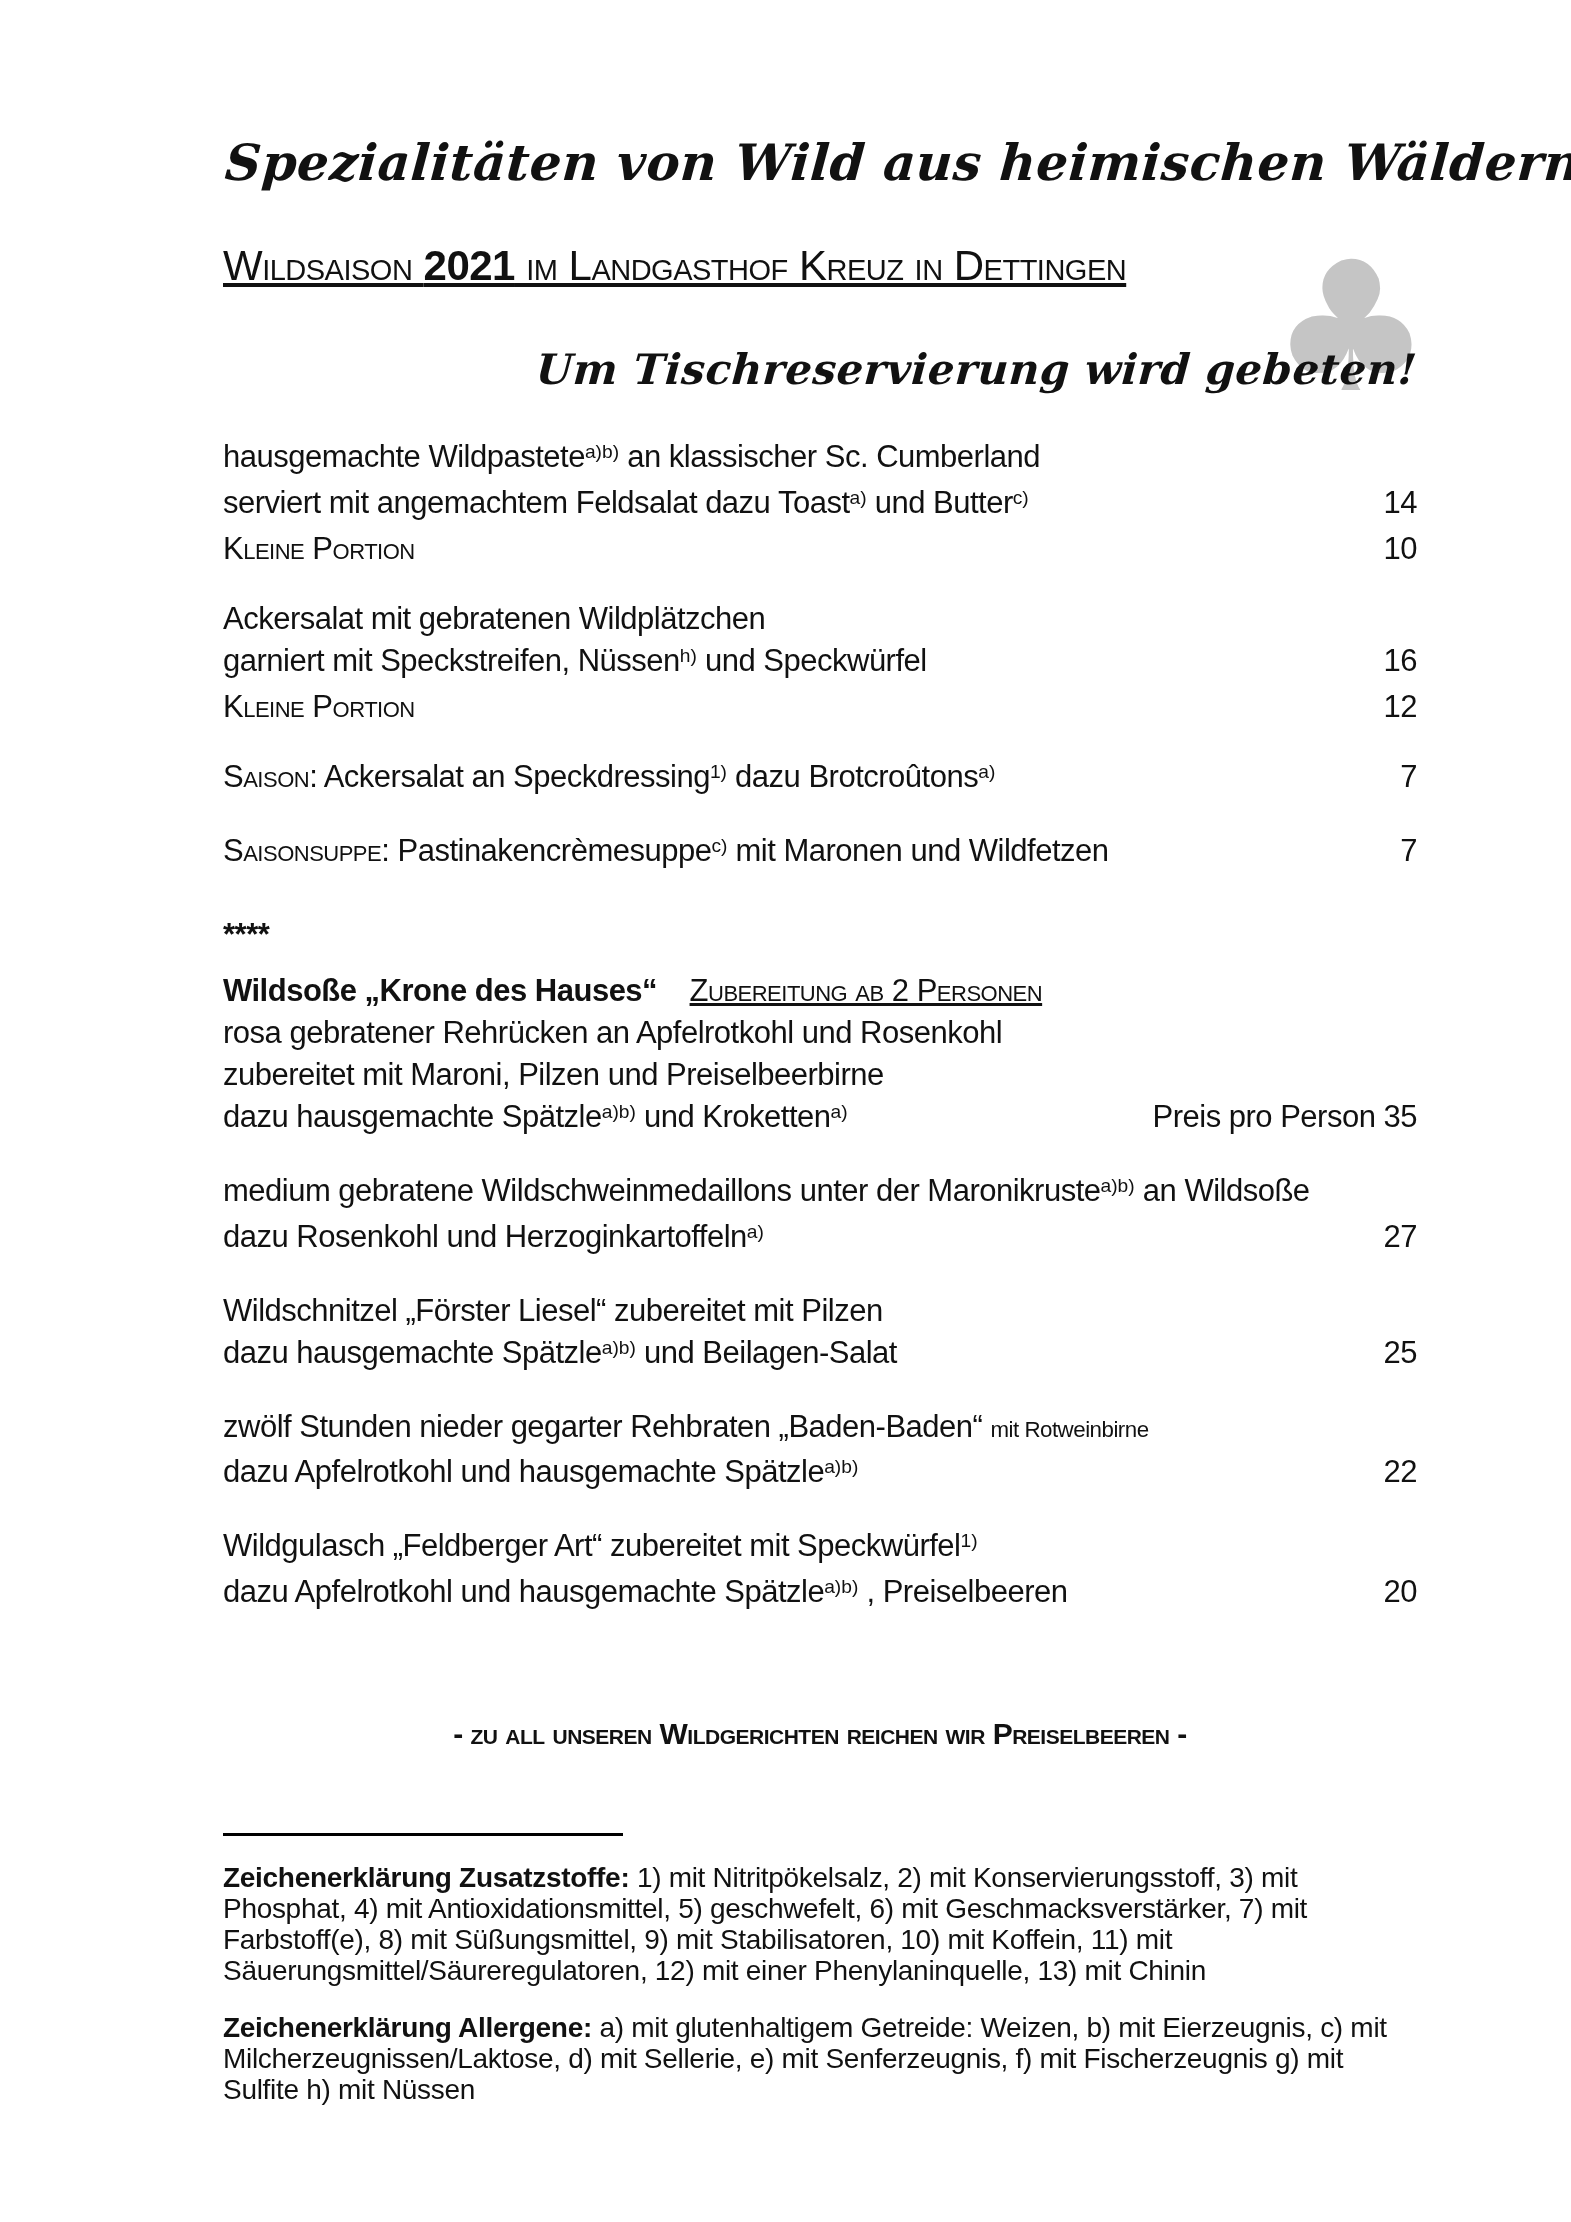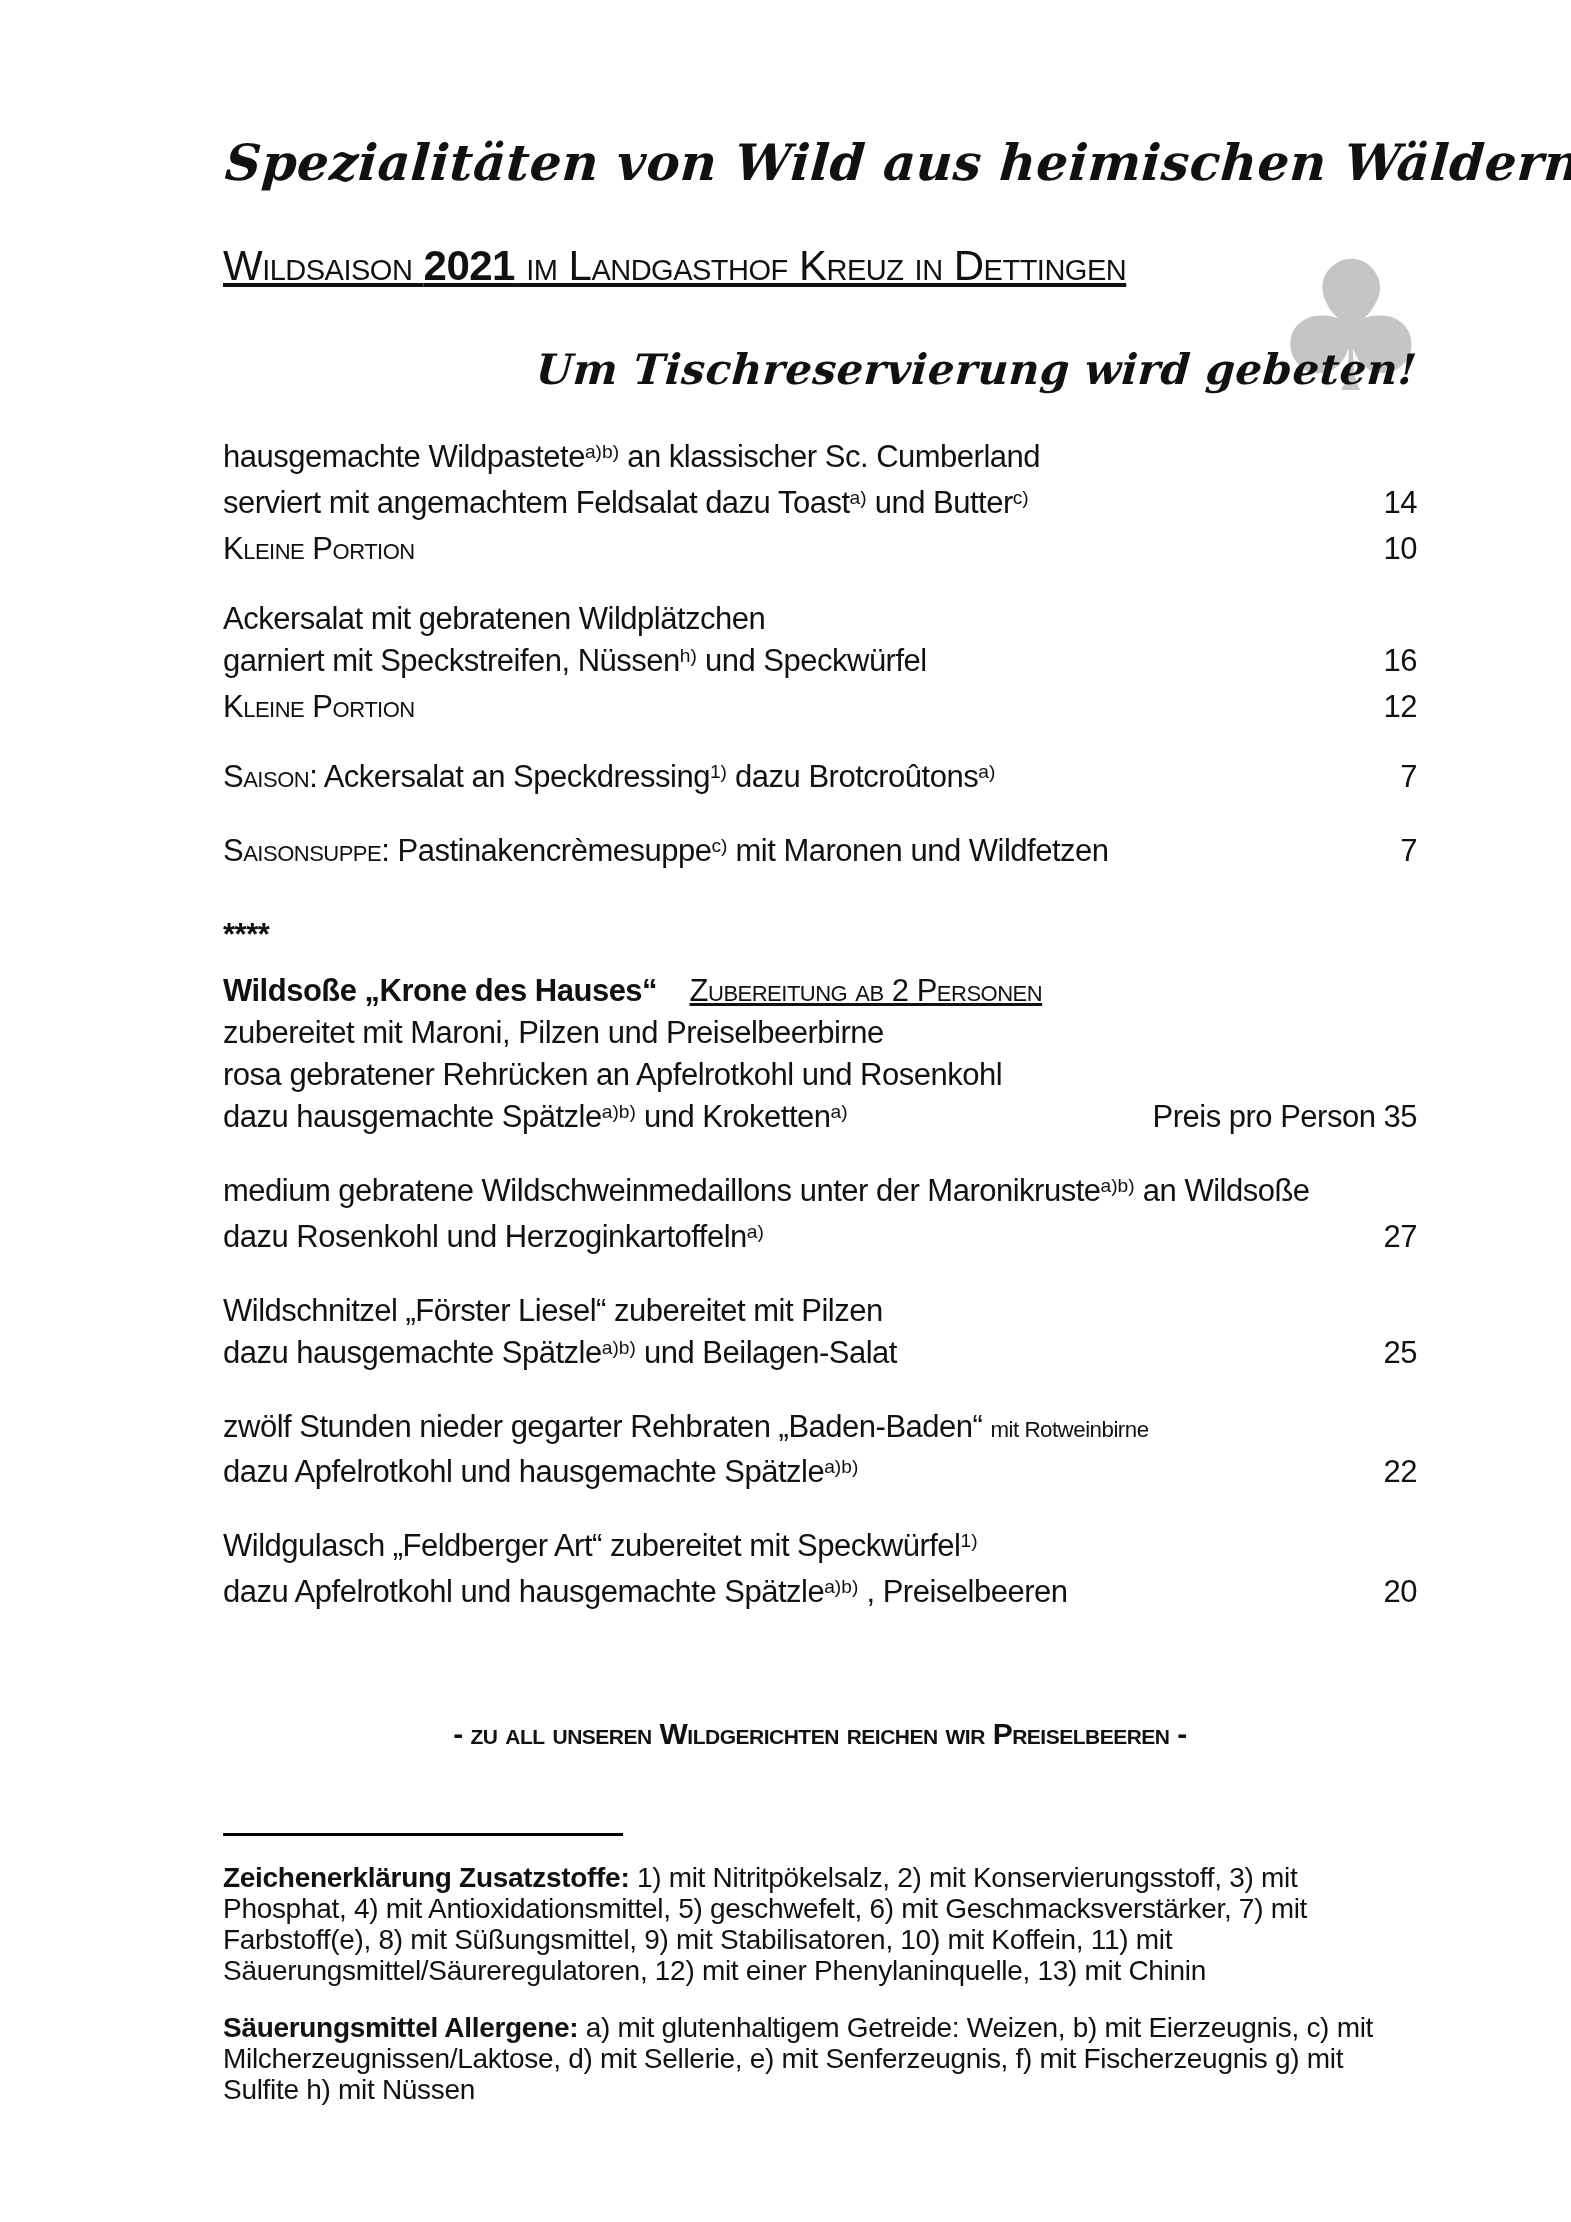--- a/index.html
+++ b/index.html
@@ -151,25 +151,25 @@
 
     <div class="separator">****</div>
 
     <div id="mains">
         <div class="menu-item">
           <div class="row">
             <span class="line"><span class="b">Wildsoße „Krone des Hauses“</span><span>    </span><span class="sc u">Zubereitung ab 2 Personen</span></span>
             <span class="price"></span>
           </div>
           <div class="row">
+            <span class="line"><span>rosa gebratener Rehrücken an Apfelrotkohl und Rosenkohl</span></span>
+            <span class="price"></span>
+          </div>
+          <div class="row">
             <span class="line"><span>zubereitet mit Maroni, Pilzen und Preiselbeerbirne</span></span>
-            <span class="price"></span>
-          </div>
-          <div class="row">
-            <span class="line"><span>rosa gebratener Rehrücken an Apfelrotkohl und Rosenkohl</span></span>
             <span class="price"></span>
           </div>
           <div class="row">
             <span class="line"><span>dazu hausgemachte Spätzle</span><span class="sup">a)b)</span><span> und Kroketten</span><span class="sup">a)</span></span>
             <span class="price">Preis pro Person 35</span>
           </div>
         </div>
         <div class="menu-item">
           <div class="row">
             <span class="line"><span>medium gebratene Wildschweinmedaillons unter der Maronikruste</span><span class="sup">a)b)</span><span> an Wildsoße</span></span>
@@ -212,16 +212,16 @@
         </div>
       </div>
 
     <div class="closing-note">- zu all unseren Wildgerichten reichen wir Preiselbeeren  -</div>
   </div>
 
   <hr class="footnote-rule">
 
   <div class="legend">
     <p><span class="lbl">Zeichenerklärung Zusatzstoffe:</span><span> 1) mit Nitritpökelsalz, 2) mit Konservierungsstoff, 3) mit Phosphat, 4) mit Antioxidationsmittel, 5) geschwefelt, 6) mit Geschmacksverstärker, 7) mit Farbstoff(e), 8) mit Süßungsmittel,  9) mit Stabilisatoren, 10) mit Koffein, 11) mit Säuerungsmittel/Säureregulatoren, 12) mit einer Phenylaninquelle, 13) mit Chinin</span></p>
-    <p><span class="lbl">Säuerungsmittel Allergene:</span><span> a) mit glutenhaltigem Getreide: Weizen, b) mit Eierzeugnis, c) mit Milcherzeugnissen/Laktose, d) mit Sellerie, e) mit Senferzeugnis, f) mit Fischerzeugnis g) mit Sulfite h) mit Nüssen</span></p>
+    <p><span class="lbl">Zeichenerklärung Allergene:</span><span> a) mit glutenhaltigem Getreide: Weizen, b) mit Eierzeugnis, c) mit Milcherzeugnissen/Laktose, d) mit Sellerie, e) mit Senferzeugnis, f) mit Fischerzeugnis g) mit Sulfite h) mit Nüssen</span></p>
   </div>
 
 </div>
 
 </body></html>

